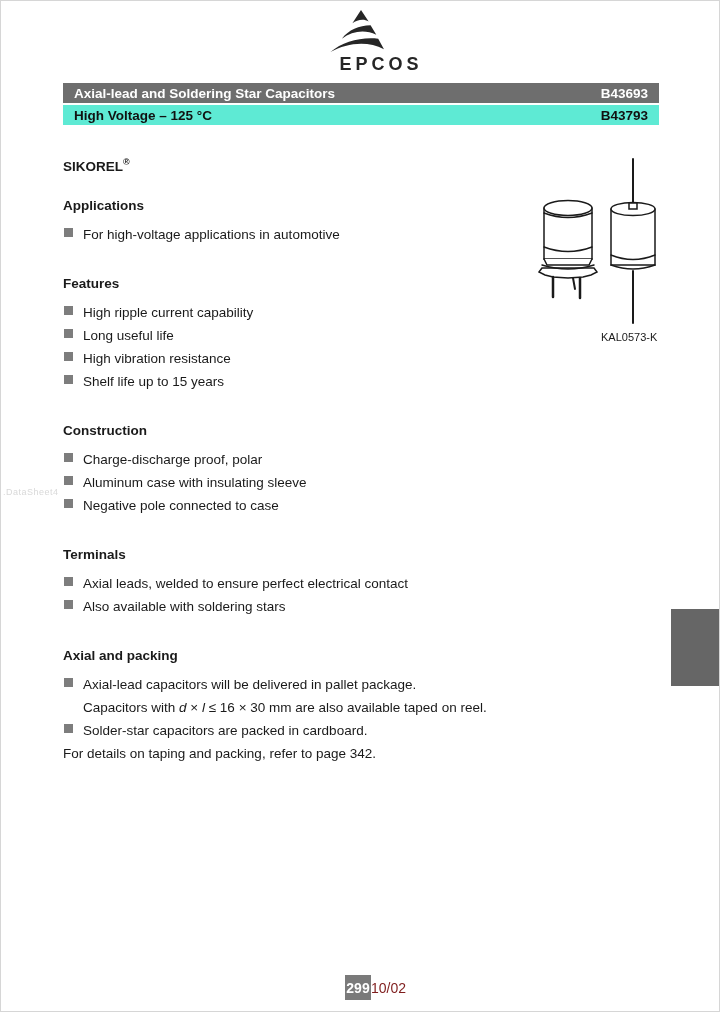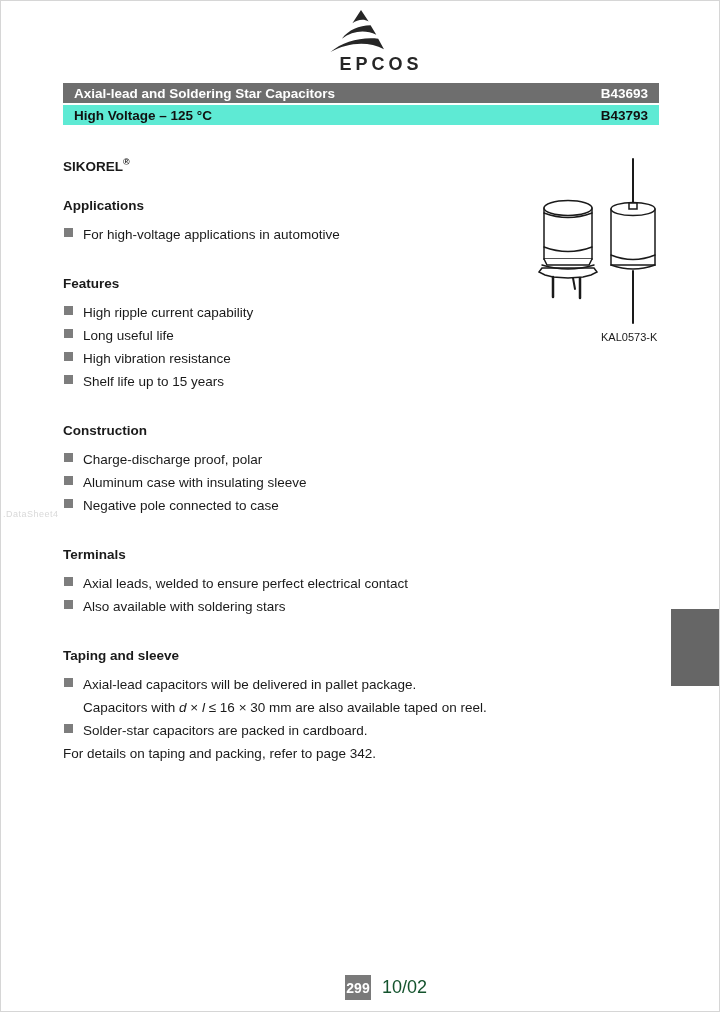--- a/index.html
+++ b/index.html
@@ -51,35 +51,35 @@
   .cont-line { padding-left: 20px; }
   .note { }
   .ital { font-style: italic; }
 
   
   .figure { position: absolute; left: 528px; top: 150px; width: 140px; height: 200px; }
   .figure-label { position: absolute; left: 600px; top: 330px; font-size: 11px; color: #1a1a1a; text-align: center; }
 
   
   .watermark {
-    position: absolute; left: 2px; top: 508px;
+    position: absolute; left: 2px; top: 486px;
     font-size: 9px; color: #d9d9d9; letter-spacing: 0.5px;
   }
 
   
   .side-tab { position: absolute; left: 670px; top: 608px; width: 48px; height: 77px; background: #666666; }
 
   
   .footer { position: absolute; left: 344px; top: 974px; display: flex; align-items: center; }
   .page-box {
     width: 26px; height: 25px; background: #7a7a7a; color: #ffffff;
     font-weight: bold; font-size: 14px;
     display: flex; align-items: center; justify-content: center;
   }
-  .date-code { margin-left: 11px; font-size: 18px; color: #14532d; }
+  .date-code { font-size: 14px; color: #7f1d1d; }
 </style>
 </head>
 <body>
 
 <div class="logo-wrap">
   <svg class="logo-mark" viewBox="0 0 74 46">
     <path d="M37,1 L45,13 C40,10 33,11 28,15 Z" fill="#262626"></path>
     <path d="M47,17 L53,27 C41,21 28,23 17,31 C24,22 35,17 47,17 Z" fill="#262626"></path>
     <path d="M55,31 L61,42 C44,33 23,35 5,45 C18,34 37,29 55,31 Z" fill="#262626"></path>
   </svg>
@@ -163,21 +163,21 @@
         <span class="bullet-text">Axial leads, welded to ensure perfect electrical contact</span>
       </div>
       <div class="bullet-item">
         <span class="bullet"></span>
         <span class="bullet-text">Also available with soldering stars</span>
       </div>
     </div>
   </div>
 
   <div class="section">
-    <div class="h">Taping and sleeve</div>
+    <div class="h">Axial and packing</div>
     <div class="list">
       <div class="bullet-item">
         <span class="bullet"></span>
         <span class="bullet-text">Axial-lead capacitors will be delivered in pallet package.</span>
       </div>
       <div class="cont-line">
         <span>Capacitors with </span><span class="ital">d</span><span> × </span><span class="ital">l</span><span> ≤ 16 × 30 mm are also available taped on reel.</span>
       </div>
       <div class="bullet-item">
         <span class="bullet"></span>

